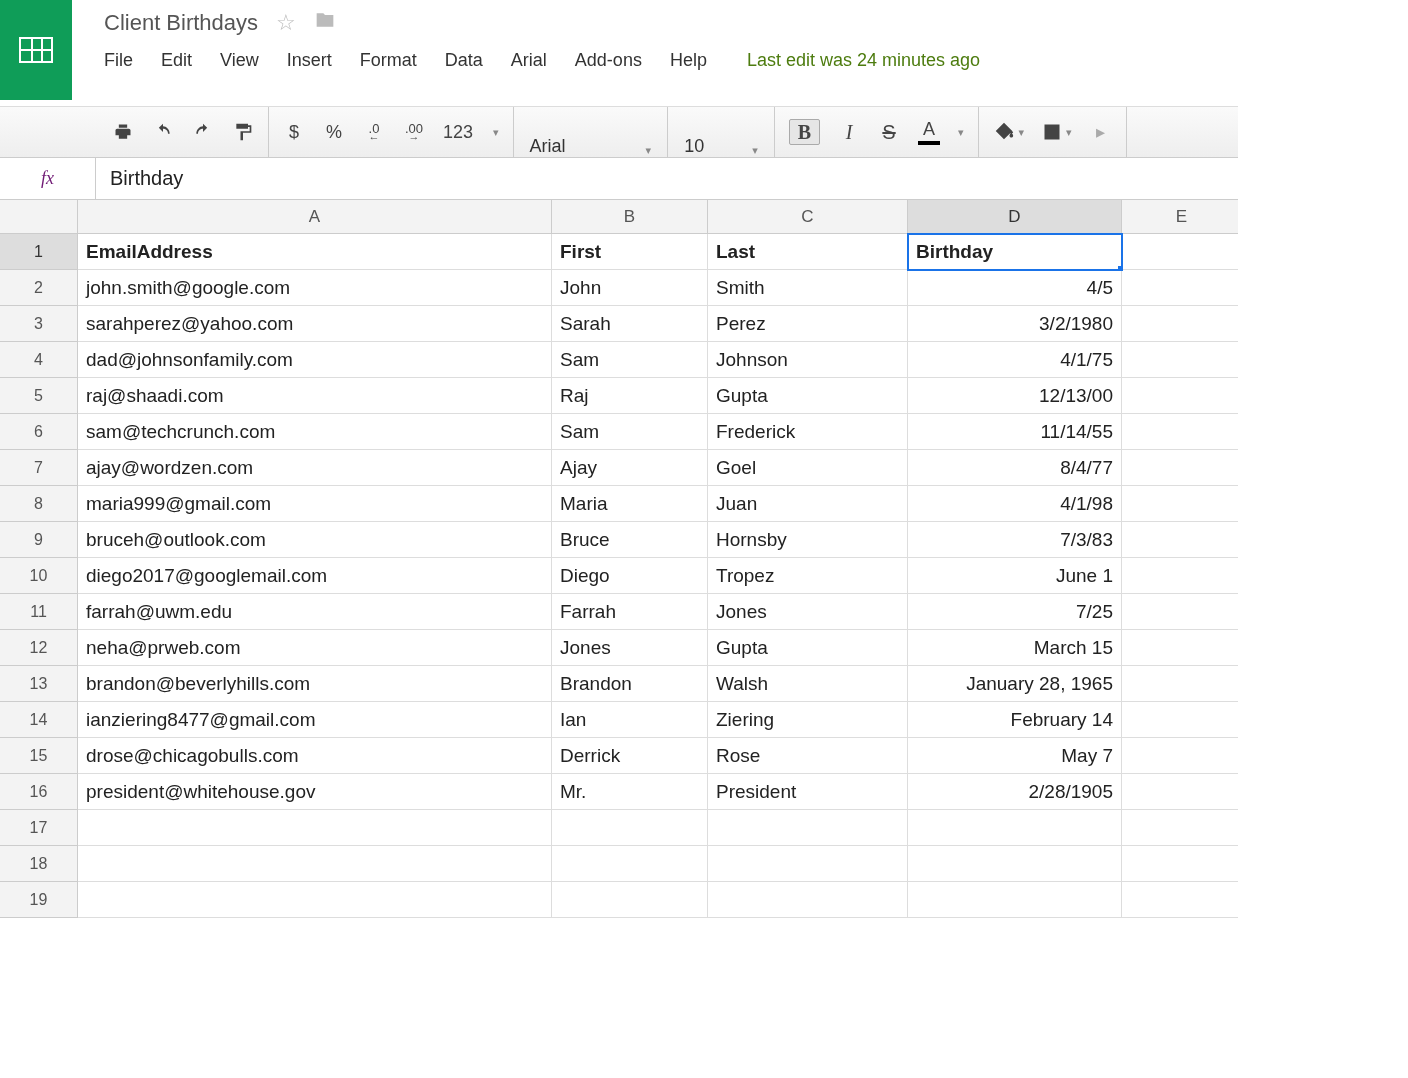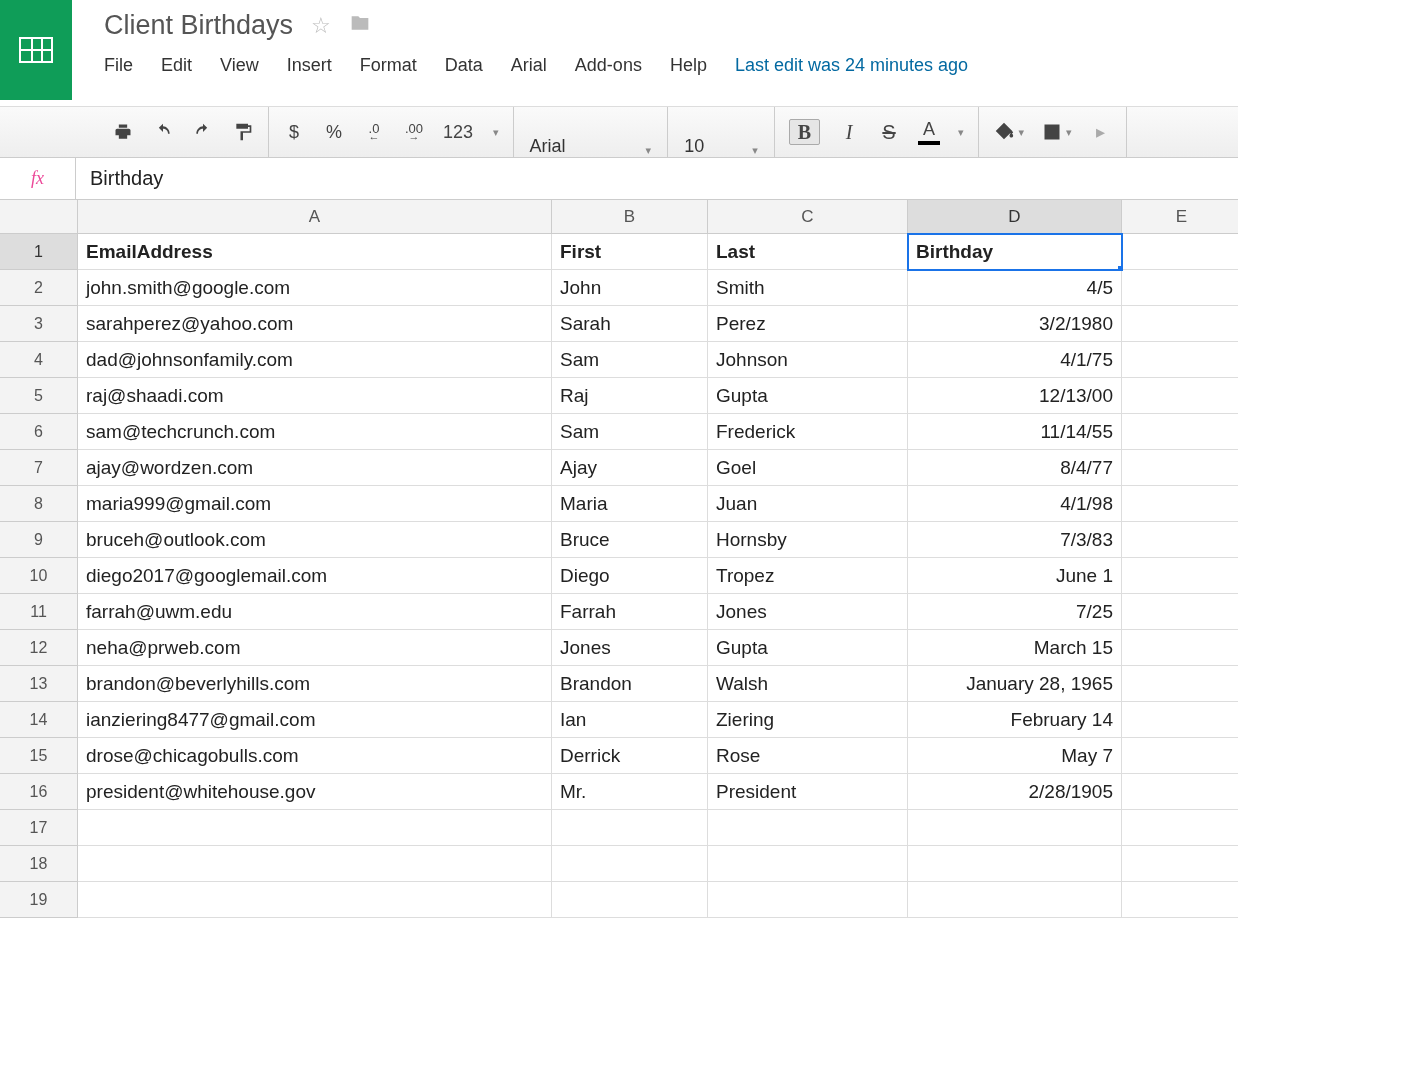--- a/index.html
+++ b/index.html
@@ -44,39 +44,40 @@
   .title-area {
     padding: 10px 0 0 32px;
     flex: 1;
   }
   .doc-title-row {
     display: flex;
     align-items: center;
     gap: 18px;
   }
   .doc-title {
-    font-size: 27px;
+    font-size: 22px;
     color: #555;
     font-weight: 400;
   }
   .star-icon, .folder-icon {
     font-size: 22px;
     color: #bbb;
   }
   .menu-row {
     display: flex;
     align-items: center;
     gap: 28px;
     margin-top: 14px;
     font-size: 18px;
     color: #333;
   }
   .menu-item { cursor: pointer; }
   .last-edit {
-    color: #0369a1;
+    color: #4d7c0f;
+    margin-left: 12px;
   }
 
   
   .toolbar {
     background: linear-gradient(#fafafa, #eee);
     border-top: 1px solid #ddd;
     border-bottom: 1px solid #ccc;
     height: 52px;
     display: flex;
     align-items: center;
@@ -127,24 +128,24 @@
   .fillcolor-btn svg { width:22px; height:22px; fill:#444;}
 
   
   .formula-bar {
     display: flex;
     align-items: center;
     height: 42px;
     border-bottom: 1px solid #ccc;
   }
   .fx {
-    width: 76px;
+    width: 96px;
     text-align: center;
     font-style: italic;
-    color: #ec4899;
+    color: #701a75;
     font-size: 18px;
     border-right: 1px solid #ccc;
     height: 100%;
     display:flex; align-items:center; justify-content:center;
     font-family: "Times New Roman", serif;
   }
   .formula-input {
     flex: 1;
     padding-left: 14px;
     font-size: 20px;

